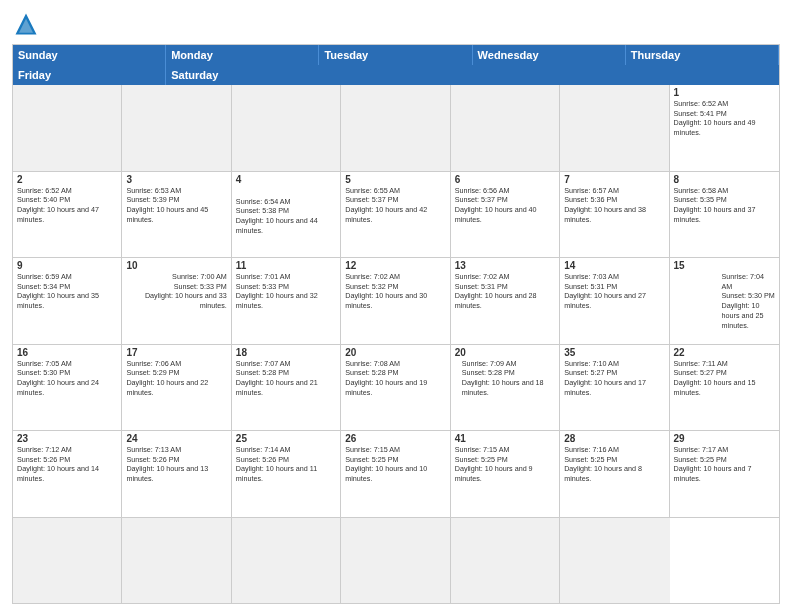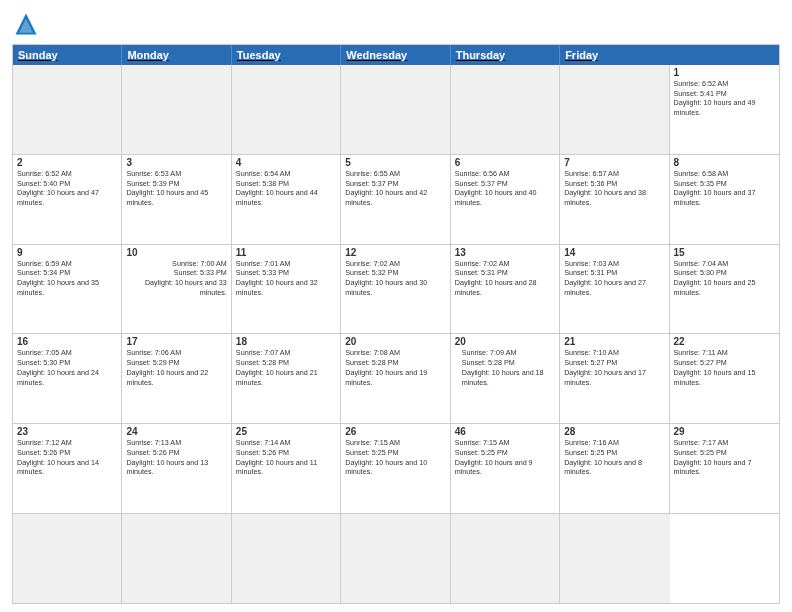--- a/index.html
+++ b/index.html
@@ -60,23 +60,22 @@
       color: #555;
     }
     .calendar {
       flex: 1;
       display: flex;
       flex-direction: column;
       border: 1px solid #ccc;
     }
     .cal-header {
       display: grid;
-      grid-template-columns: repeat(7, 1fr);
+      grid-template-columns: repeat(5, 1fr);
       background: #2a6db5;
-      text-decoration: underline;
     }
     .cal-header-cell {
       color: #fff;
       font-size: 11px;
       font-weight: bold;
       padding: 4px 5px;
       text-align: left;
       border-right: 1px solid #4a8dd5;
     }
     .cal-header-cell:last-child { border-right: none; }
@@ -138,20 +137,21 @@
   </div>
 
   <div class="calendar">
     <div class="cal-header">
     <div class="cal-header-cell">Sunday</div>
         <div class="cal-header-cell">Monday</div>
         <div class="cal-header-cell">Tuesday</div>
         <div class="cal-header-cell">Wednesday</div>
         <div class="cal-header-cell">Thursday</div>
         <div class="cal-header-cell">Friday</div>
+        <div class="cal-header-cell">Saturday</div>
       </div>
     <div class="cal-body">
     <div class="cal-row">
           <div class="cal-cell empty"></div>
           <div class="cal-cell empty"></div>
           <div class="cal-cell empty"></div>
           <div class="cal-cell empty"></div>
           <div class="cal-cell empty"></div>
           <div class="cal-cell empty"></div>
           <div class="cal-cell">
@@ -169,21 +169,21 @@
 Daylight: 10 hours and 47 minutes.</div>
           </div>
           <div class="cal-cell">
             <div class="day-num">3</div>
             <div class="cell-text" style="white-space: pre-line;">Sunrise: 6:53 AM
 Sunset: 5:39 PM
 Daylight: 10 hours and 45 minutes.</div>
           </div>
           <div class="cal-cell">
             <div class="day-num">4</div>
-            <div class="cell-text" style="white-space: pre-line;">Sunrise: 6:54 AM
+            <div class="cell-text" style="white-space: pre-line; margin-top: 11px;">Sunrise: 6:54 AM
 Sunset: 5:38 PM
 Daylight: 10 hours and 44 minutes.</div>
           </div>
           <div class="cal-cell">
             <div class="day-num">5</div>
             <div class="cell-text" style="white-space: pre-line;">Sunrise: 6:55 AM
 Sunset: 5:37 PM
 Daylight: 10 hours and 42 minutes.</div>
           </div>
           <div class="cal-cell">
@@ -237,21 +237,21 @@
 Daylight: 10 hours and 28 minutes.</div>
           </div>
           <div class="cal-cell">
             <div class="day-num">14</div>
             <div class="cell-text" style="white-space: pre-line;">Sunrise: 7:03 AM
 Sunset: 5:31 PM
 Daylight: 10 hours and 27 minutes.</div>
           </div>
           <div class="cal-cell">
             <div class="day-num">15</div>
-            <div class="cell-text" style="white-space: pre-line;">Sunrise: 7:04 AM
+            <div class="cell-text" style="white-space: pre-line; margin-left: 48px;">Sunrise: 7:04 AM
 Sunset: 5:30 PM
 Daylight: 10 hours and 25 minutes.</div>
           </div>
         </div>
         <div class="cal-row">
           <div class="cal-cell">
             <div class="day-num">16</div>
             <div class="cell-text" style="white-space: pre-line;">Sunrise: 7:05 AM
 Sunset: 5:30 PM
 Daylight: 10 hours and 24 minutes.</div>
@@ -274,21 +274,21 @@
 Sunset: 5:28 PM
 Daylight: 10 hours and 19 minutes.</div>
           </div>
           <div class="cal-cell">
             <div class="day-num">20</div>
             <div class="cell-text" style="white-space: pre-line; margin-left: 7px;">Sunrise: 7:09 AM
 Sunset: 5:28 PM
 Daylight: 10 hours and 18 minutes.</div>
           </div>
           <div class="cal-cell">
-            <div class="day-num">21</div>
+            <div class="day-num">35</div>
             <div class="cell-text" style="white-space: pre-line;">Sunrise: 7:10 AM
 Sunset: 5:27 PM
 Daylight: 10 hours and 17 minutes.</div>
           </div>
           <div class="cal-cell">
             <div class="day-num">22</div>
             <div class="cell-text" style="white-space: pre-line;">Sunrise: 7:11 AM
 Sunset: 5:27 PM
 Daylight: 10 hours and 15 minutes.</div>
           </div>
@@ -312,21 +312,21 @@
 Sunset: 5:26 PM
 Daylight: 10 hours and 11 minutes.</div>
           </div>
           <div class="cal-cell">
             <div class="day-num">26</div>
             <div class="cell-text" style="white-space: pre-line;">Sunrise: 7:15 AM
 Sunset: 5:25 PM
 Daylight: 10 hours and 10 minutes.</div>
           </div>
           <div class="cal-cell">
-            <div class="day-num">46</div>
+            <div class="day-num">41</div>
             <div class="cell-text" style="white-space: pre-line;">Sunrise: 7:15 AM
 Sunset: 5:25 PM
 Daylight: 10 hours and 9 minutes.</div>
           </div>
           <div class="cal-cell">
             <div class="day-num">28</div>
             <div class="cell-text" style="white-space: pre-line;">Sunrise: 7:16 AM
 Sunset: 5:25 PM
 Daylight: 10 hours and 8 minutes.</div>
           </div>

